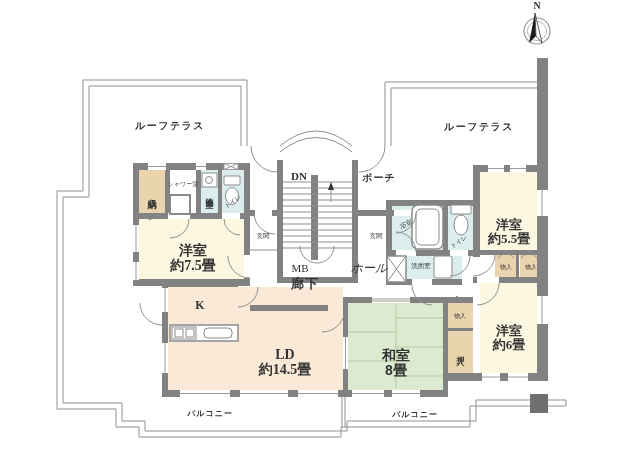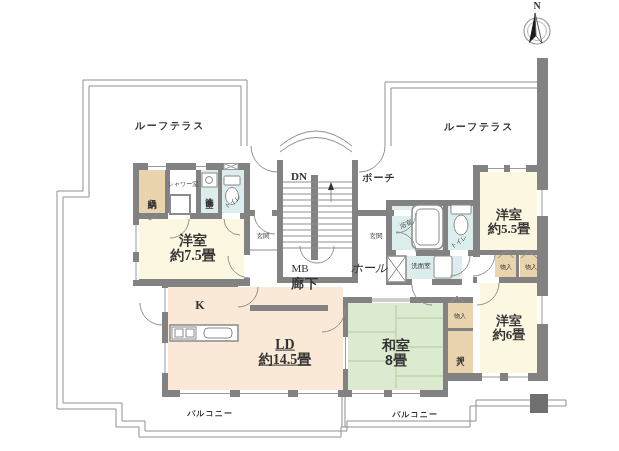--- a/index.html
+++ b/index.html
@@ -3,21 +3,21 @@
 <meta charset="utf-8">
 <style>
   html,body{margin:0;padding:0;background:#fff;}
   #plan{position:relative;width:619px;height:451px;background:#fff;overflow:hidden;
         font-family:"Liberation Serif","DejaVu Serif",serif;color:#333;}
   #plan svg{position:absolute;left:0;top:0;}
   .lbl{position:absolute;transform:translate(-50%,-50%);white-space:nowrap;
        color:#333;text-align:center;line-height:1.15;}
   .b{font-weight:bold;}
   .vert{writing-mode:vertical-rl;text-orientation:upright;letter-spacing:1px;}
-  .room2{line-height:1.1;}
+  .room2{line-height:1.1;margin-top:10px;}
 </style>
 </head>
 <body>
 
 <div id="plan">
 
 <svg width="619" height="451" viewBox="0 0 619 451">
 
   <g>
     <rect x="139" y="170" width="26" height="45" style="fill:var(--room-tan)"></rect>
@@ -214,21 +214,21 @@
   <div class="lbl b" style="left:305px;top:284px;font-size:13px;letter-spacing:1px;">廊下</div>
   <div class="lbl b vert" style="left:152px;top:193px;font-size:9px;">収納</div>
   <div class="lbl" style="left:183px;top:184px;font-size:6px;">シャワー室</div>
   <div class="lbl b vert" style="left:209px;top:193px;font-size:8px;">洗面室</div>
   <div class="lbl" style="left:233px;top:202px;font-size:6px;transform:translate(-50%,-50%) rotate(-35deg);">トイレ</div>
   <div class="lbl b room2" style="left:193px;top:248px;font-size:14px;">
     <div>洋室</div>
     <div>約7.5畳</div>
   </div>
   <div class="lbl b" style="left:200px;top:306px;font-size:12px;">K</div>
-  <div class="lbl b room2" style="left:285px;top:352px;font-size:14px;text-decoration:underline;">
+  <div class="lbl b room2" style="left:285px;top:352px;font-size:14px;">
     <div>LD</div>
     <div>約14.5畳</div>
   </div>
   <div class="lbl" style="left:406px;top:224px;font-size:6.5px;transform:translate(-50%,-50%) rotate(-25deg);">浴室</div>
   <div class="lbl" style="left:421px;top:266px;font-size:6.5px;">洗面室</div>
   <div class="lbl" style="left:459px;top:242px;font-size:6px;transform:translate(-50%,-50%) rotate(-35deg);">トイレ</div>
   <div class="lbl b room2" style="left:509px;top:222px;font-size:13px;">
     <div>洋室</div>
     <div>約5.5畳</div>
   </div>

